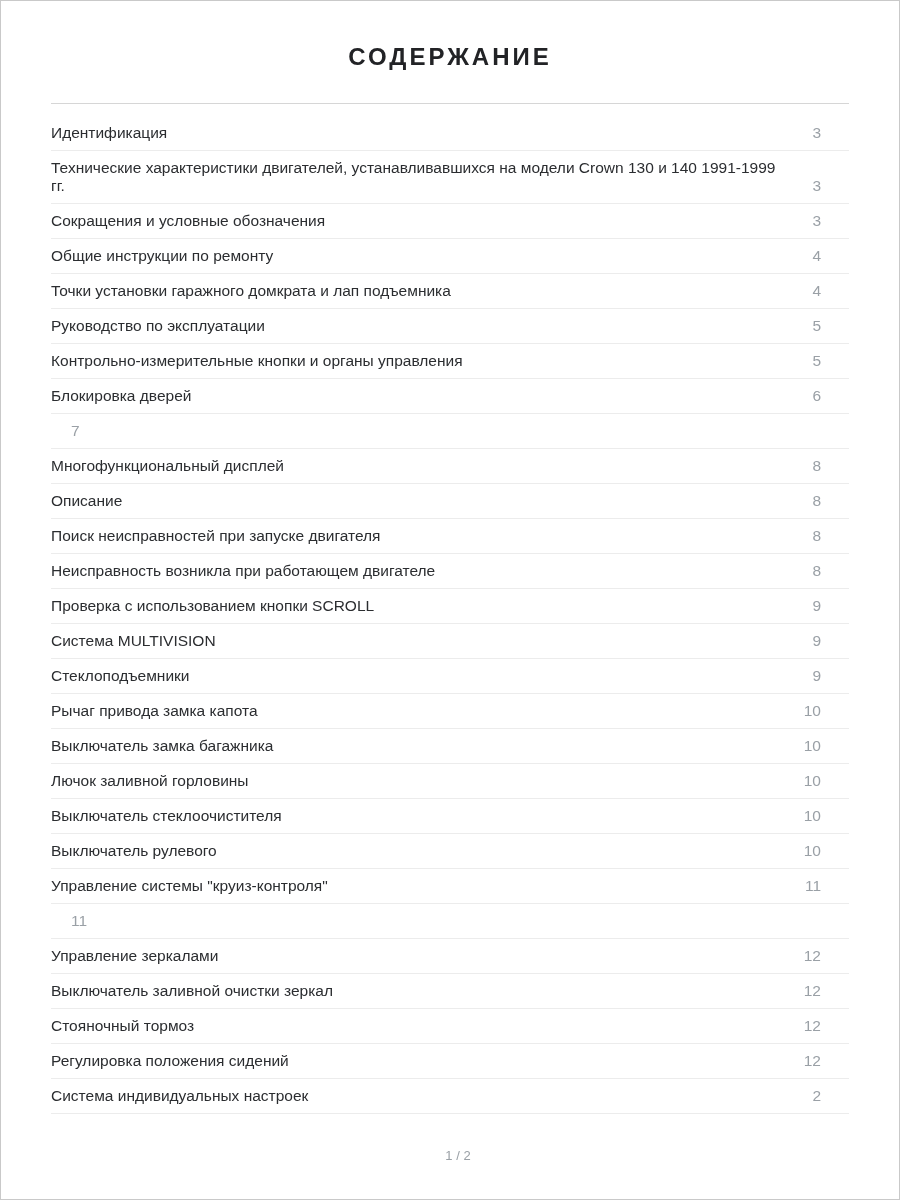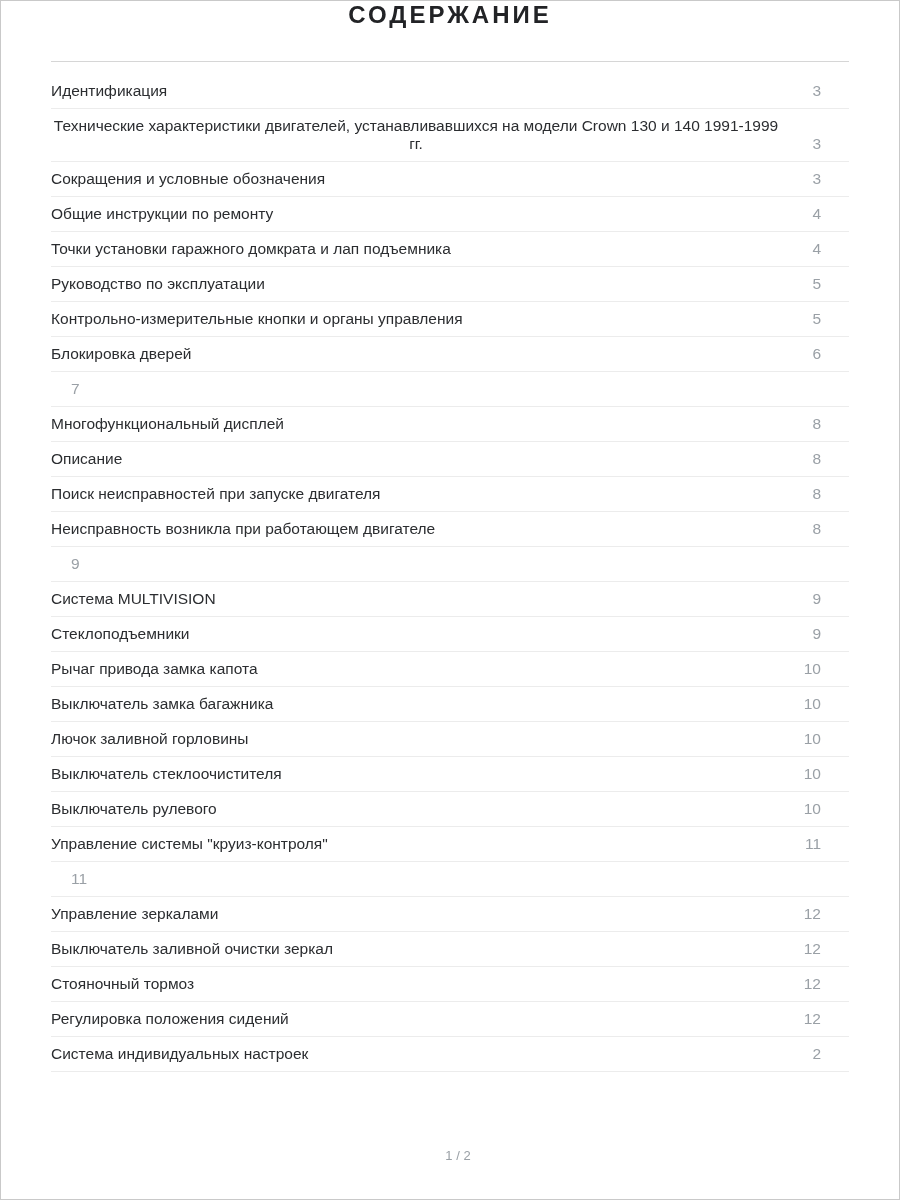--- a/index.html
+++ b/index.html
@@ -12,20 +12,21 @@
     position: relative;
     width: 900px;
     height: 1200px;
     box-sizing: border-box;
     border: 1px solid #c9c9c9;
     background: #ffffff;
     overflow: hidden;
   }
   .title {
     margin: 0;
+    padding-top: 42px;
     text-align: center;
     font-size: 24px;
     font-weight: 700;
     letter-spacing: 3px;
     color: #222326;
   }
   .rule {
     border: none;
     border-top: 1px solid #d6d6d6;
     margin: 32px 50px 0 50px;
@@ -40,21 +41,20 @@
     padding: 8px 0;
     min-height: 18px;
     border-bottom: 1px solid #ececec;
     line-height: 18px;
     box-sizing: content-box;
   }
   .toc-title {
     font-size: 15.5px;
     color: #2b2d30;
     max-width: 730px;
-    text-align: center;
   }
   .toc-page {
     font-size: 15.5px;
     color: #9aa0a6;
     flex-shrink: 0;
     margin-left: 20px;
     padding-right: 28px;
   }
   .footer {
     position: absolute;
@@ -131,20 +131,21 @@
     <span class="toc-title">Поиск неисправностей при запуске двигателя</span>
     <span class="toc-page">8</span>
   </div>
 
   <div class="toc-row">
     <span class="toc-title">Неисправность возникла при работающем двигателе</span>
     <span class="toc-page">8</span>
   </div>
 
   <div class="toc-row">
+    <span class="toc-title">Проверка с использованием кнопки SCROLL</span>
     <span class="toc-page">9</span>
   </div>
 
   <div class="toc-row">
     <span class="toc-title">Система MULTIVISION</span>
     <span class="toc-page">9</span>
   </div>
 
   <div class="toc-row">
     <span class="toc-title">Стеклоподъемники</span>

